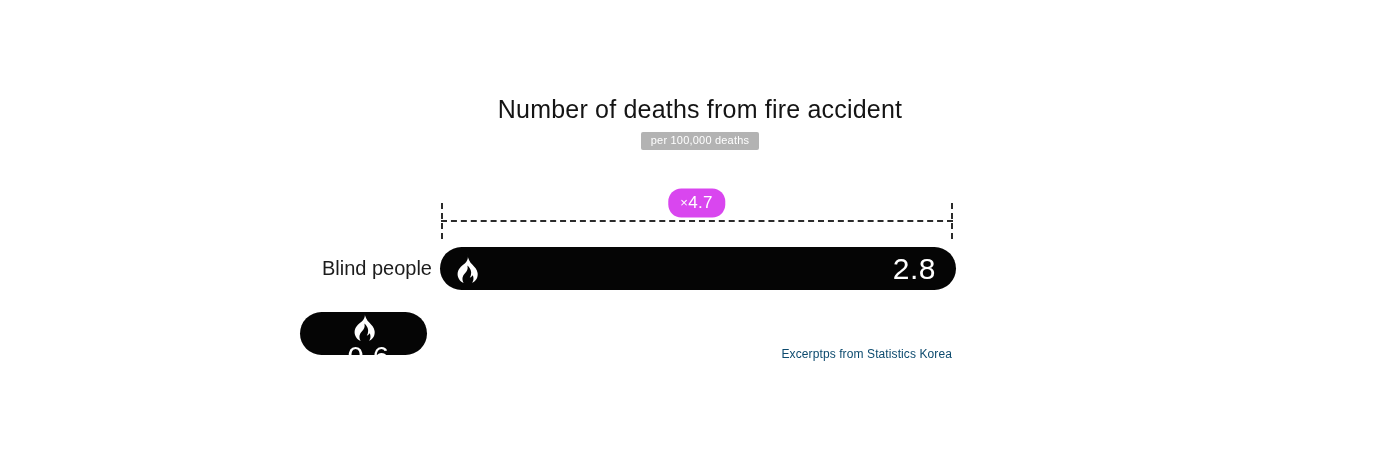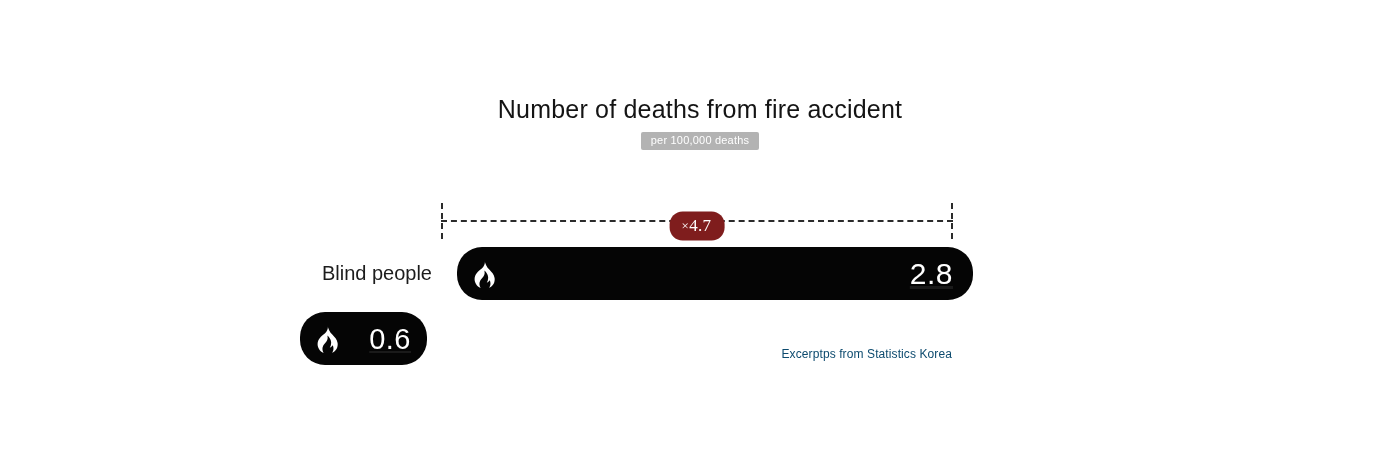--- a/index.html
+++ b/index.html
@@ -77,67 +77,65 @@
     top: 0;
     width: 0;
     height: 36px;
     border-left: 2px dashed #2b2b2b;
   }
   .bracket .tick.left { left: 0; }
   .bracket .tick.right { left: 510px; }
   .ratio-badge {
     position: absolute;
     left: 50%;
-    top: 23px;
+    top: 0;
     transform: translate(-50%, -50%);
-    background: #7f1d1d;
+    background: #d946ef;
     color: #ffffff;
     border-radius: 13px;
     padding: 4px 13px 5px 12px;
     font-size: 17px;
     line-height: 19px;
     white-space: nowrap;
     letter-spacing: 0.3px;
-    font-family: Liberation Serif, serif;
   }
   .ratio-badge .mult { font-size: 13px; position: relative; top: -1px; }
 
   
   .bar-row {
     position: absolute;
     display: flex;
     align-items: center;
   }
-  .bar-row.row-1 { left: 300px; top: 247px; gap: 17px; }
+  .bar-row.row-1 { left: 300px; top: 247px; }
   .bar-row.row-2 { left: 300px; top: 312px; }
 
   .bar-label {
     width: 132px;
     text-align: right;
     padding-right: 8px;
     font-size: 20px;
     color: #1c1c1c;
     white-space: nowrap;
   }
 
   .bar {
     position: relative;
-    height: 53px;
+    height: 43px;
     background: #050505;
     border-radius: 25px;
     display: flex;
     align-items: center;
     justify-content: space-between;
     box-sizing: border-box;
     padding-left: 16px;
     padding-right: 20px;
-    text-decoration: underline;
   }
   .bar.bar-blind { width: 516px; }
-  .bar.bar-ordinary { width: 127px; padding-right: 16px; }
+  .bar.bar-ordinary { width: 127px; padding-right: 16px; flex-direction: column; }
 
   .flame {
     width: 22px;
     height: 30px;
     flex: 0 0 auto;
     display: block;
   }
 
   .bar-value {
     color: #ffffff;

